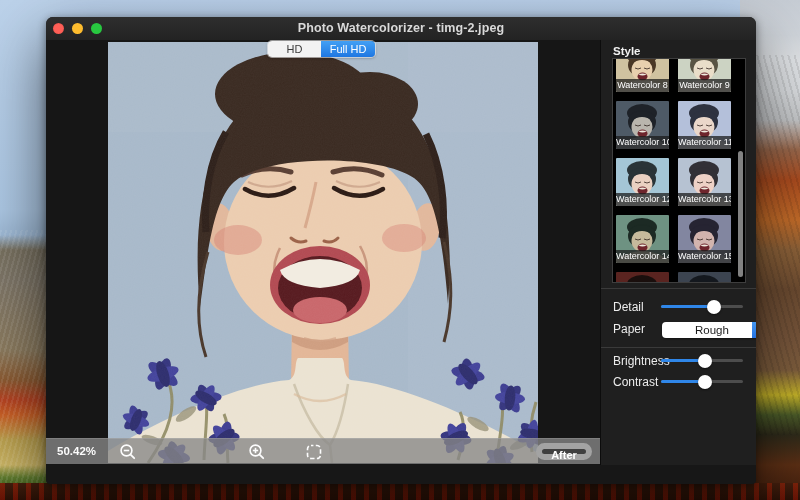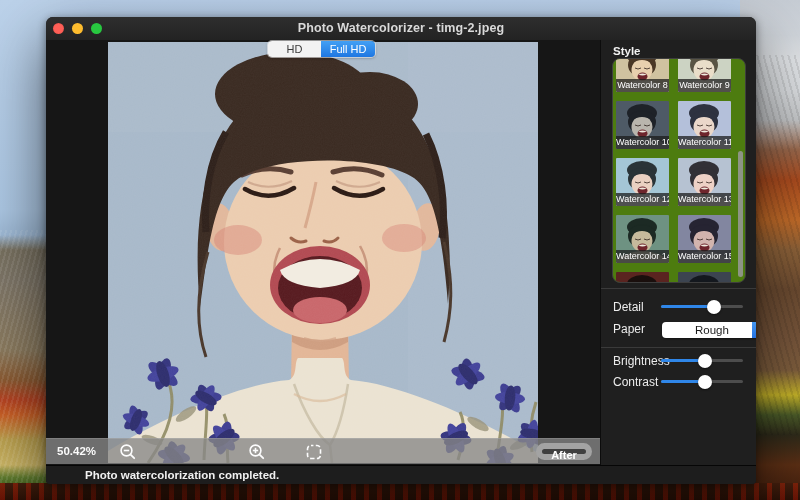--- a/index.html
+++ b/index.html
@@ -52,22 +52,22 @@
     border:6px solid #a3a3a3;background:rgba(25,25,25,.55);color:#fff;font-size:11px;font-weight:700;
     font-family:inherit;line-height:13px;padding:0;}
   
   .slider{position:relative;height:3px;background:#4d4d4d;border-radius:2px;}
   .slider::before{content:'';position:absolute;left:0;top:0;width:var(--p,50%);height:3px;background:#2f86e8;border-radius:2px;}
   .slider::after{content:'';position:absolute;left:var(--p,50%);top:1.5px;transform:translate(-50%,-50%);
     width:14px;height:14px;background:#fff;border-radius:50%;box-shadow:0 1px 2px rgba(0,0,0,.5);}
   
   .sidebar{position:absolute;left:554px;top:0;width:156px;height:425px;background:#1f1f1f;border-left:1px solid #0c0c0c;box-sizing:border-box;}
   .style-label{position:absolute;left:12px;top:5px;color:#f2f2f2;font-size:11.5px;font-weight:700;}
-  .panel{position:absolute;left:11px;top:18px;width:134px;height:225px;background:#4d7c0f;
-    border:1px solid #3e3e3e;border-radius:8px;overflow:hidden;box-sizing:border-box;}
+  .panel{position:absolute;left:11px;top:18px;width:134px;height:225px;background:#000000;
+    border:1px solid #3e3e3e;border-radius:0;overflow:hidden;box-sizing:border-box;}
   .thumb-grid{position:absolute;left:3px;top:-15px;display:grid;grid-template-columns:53px 53px;
     column-gap:9px;row-gap:9px;grid-auto-rows:48px;}
   .thumb{position:relative;width:53px;height:48px;overflow:hidden;border-radius:1px;}
   .thumb svg{position:absolute;inset:0;width:53px;height:48px;}
   .thumb-label{position:absolute;left:0;bottom:0;width:100%;height:13px;line-height:13px;
     background:rgba(28,28,28,.75);color:#fff;font-size:9px;text-align:center;white-space:nowrap;}
   .thumb-label:empty{display:none;}
   .scrollthumb{position:absolute;right:2px;top:92px;width:5px;height:126px;background:#999;border-radius:2.5px;opacity:.85;}
   .divider{position:absolute;left:0;width:156px;height:1px;background:#3a3a3a;}
   .d1{top:248px;} .d2{top:307px;}
@@ -405,17 +405,14 @@
       <div class="ctl-label" style="top:314px;">Brightness</div>
       <div class="slider ctl-slider" style="top: 319px; --p: 54%;"></div>
 
       <div class="ctl-label" style="top:335px;">Contrast</div>
       <div class="slider ctl-slider" style="top: 340px; --p: 54%;"></div>
 
     </div>
 
   </div>
 
-  <div class="statusbar">
-    <span>Photo watercolorization completed.</span>
-  </div>
 
 </div>
 
 </body></html>

